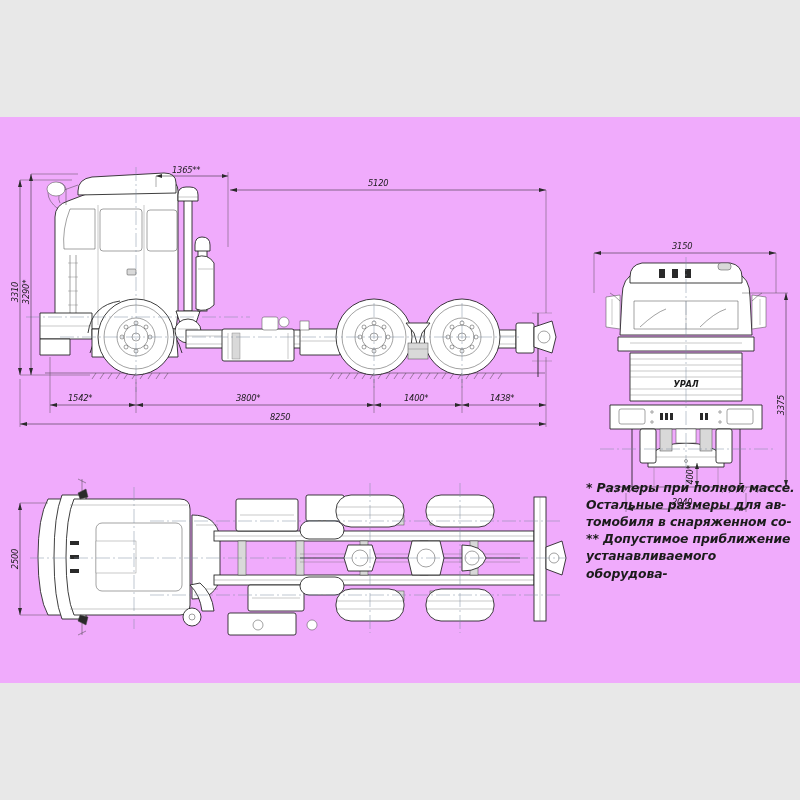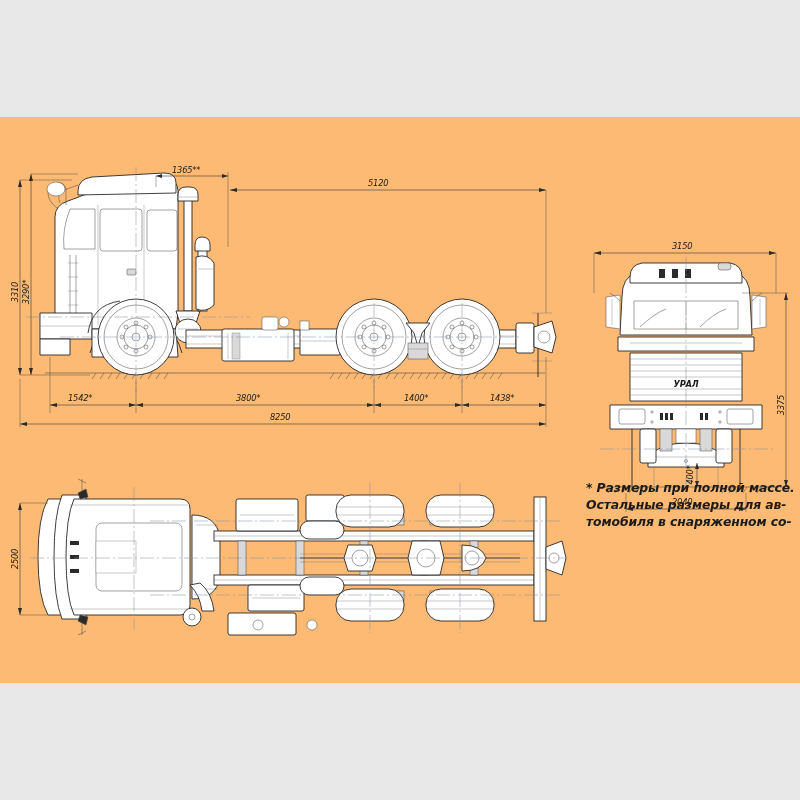--- a/index.html
+++ b/index.html
@@ -5,21 +5,21 @@
   html,body{margin:0;padding:0;}
   body{
     width:800px;height:800px;
     background:#e8e8e8;
     font-family:"Liberation Sans",sans-serif;
     overflow:hidden;
   }
   #page{position:relative;width:800px;height:800px;}
   #sheet{
     position:absolute;left:0;top:117px;width:800px;height:566px;
-    background:#fdba74;
+    background:#f0abfc;
   }
   #drawing{position:absolute;left:0;top:0;width:800px;height:566px;}
   .notes{
     position:absolute;left:586px;top:362px;width:212px;
     font-family:"DejaVu Sans",sans-serif;
     font-style:italic;font-weight:600;
     font-size:12.4px;line-height:1.38;
     color:#1b1b1b;
     letter-spacing:-0.1px;
   }
@@ -543,16 +543,18 @@
           <line class="extline" x1="20" y1="498" x2="48" y2="498"></line>
           <text x="18" y="442" transform="rotate(-90 18 442)" text-anchor="middle">2500</text>
         </g>
       </g>
     </svg>
 
     <div class="notes">
       <p>* Размеры при полной массе.</p>
       <p>Остальные размеры для ав-</p>
       <p>томобиля в снаряженном со-</p>
+      <p>** Допустимое приближение</p>
+      <p>устанавливаемого оборудова-</p>
     </div>
 
   </div>
 </div>
 
 </body></html>

